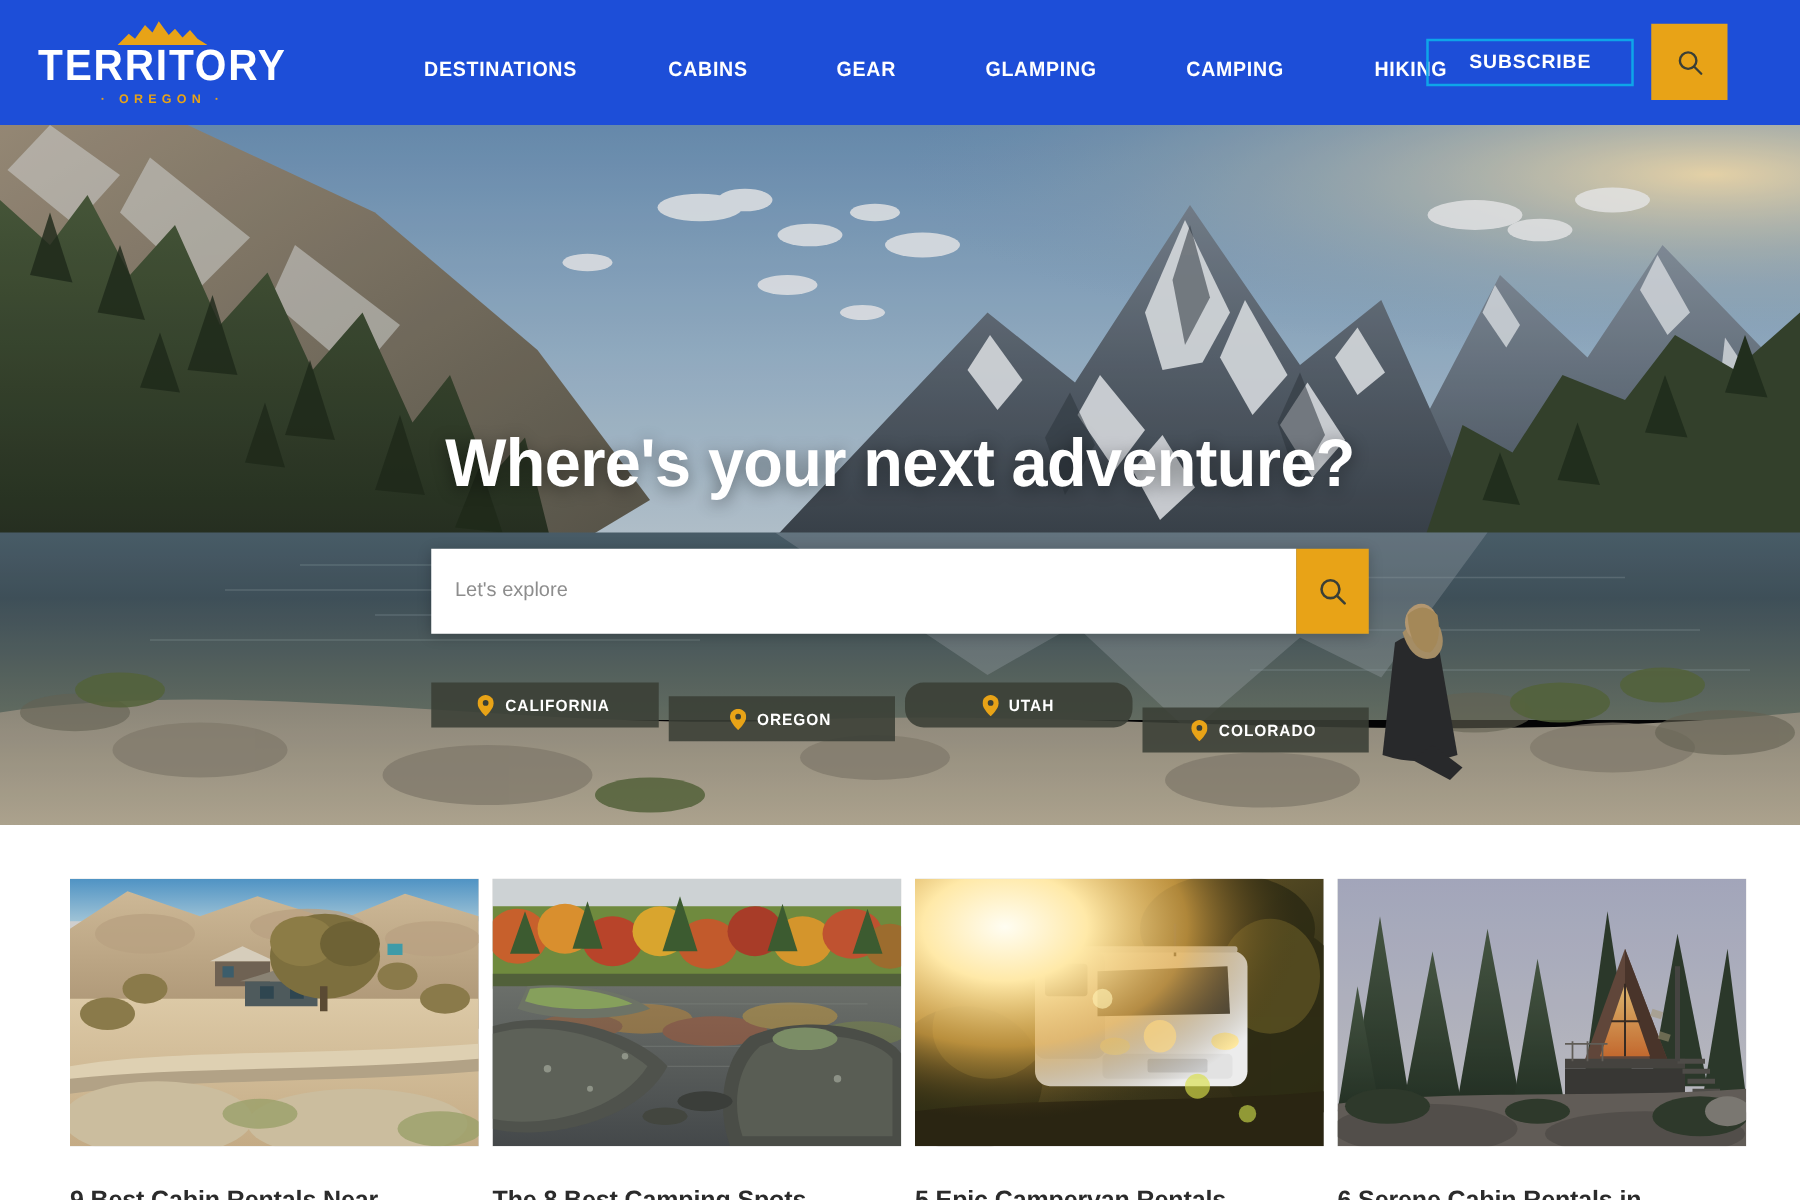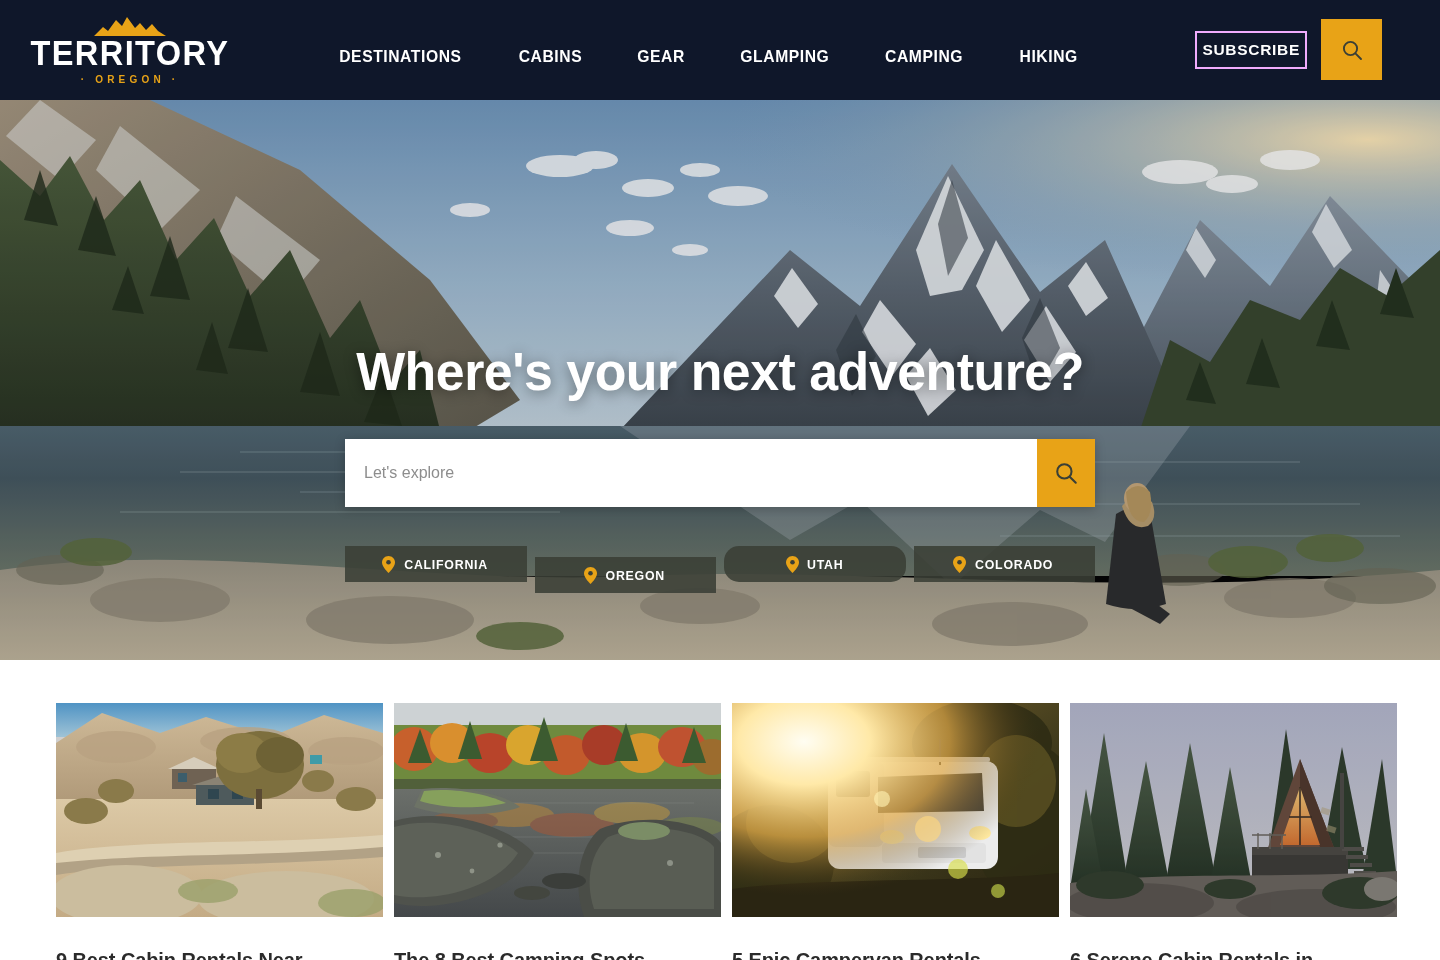--- a/index.html
+++ b/index.html
@@ -8,21 +8,21 @@
     width:1440px; height:960px;
     overflow:hidden;
     background:#ffffff;
     font-family:"Liberation Sans", sans-serif;
   }
 
   
   .site-header{
     position:relative;
     height:100px;
-    background:#0f172a;
+    background:#1d4ed8;
     display:flex;
     align-items:center;
     z-index:10;
   }
   .logo{
     position:absolute;
     left:57px; top:14px;
     width:146px; height:72px;
     display:flex; flex-direction:column; align-items:center;
     cursor:pointer;
@@ -46,40 +46,40 @@
     color:#e8a317;
     margin-top:3px;
     white-space:nowrap;
   }
 
   .main-nav{
     position:absolute;
     left:310px; top:0;
     height:112px;
     display:flex; align-items:center;
-    gap:0;
+    gap:16px;
   }
   .nav-item{
     color:#ffffff;
     font-size:16.5px;
     font-weight:bold;
     letter-spacing:0.6px;
     text-transform:uppercase;
     padding:0 26px;
     cursor:pointer;
     white-space:nowrap;
     transform:scaleX(0.95);
   }
 
   .subscribe-btn{
     position:absolute;
     right:133px; top:31px;
     height:38px;
-    padding:0 5px;
-    border:2px solid #f0abfc;
+    padding:0 32px;
+    border:2px solid #0ea5e9;
     background:transparent;
     color:#ffffff;
     font-size:15.5px;
     font-weight:bold;
     letter-spacing:0.7px;
     display:flex; align-items:center;
     cursor:pointer;
     white-space:nowrap;
   }
   .header-search-btn{
@@ -163,21 +163,21 @@
     color:#ffffff;
     font-size:13px;
     font-weight:bold;
     letter-spacing:0.8px;
     cursor:pointer;
     white-space:nowrap;
   }
   .chip:nth-child(1){ flex:1.02; }
   .chip:nth-child(2){ flex:1.02;margin-top:11px; }
   .chip:nth-child(3){ flex:1.02;border-radius:15px; }
-  .chip:nth-child(4){ flex:1.02; }
+  .chip:nth-child(4){ flex:1.02;margin-top:20px; }
   .chip-label{ transform:scaleX(0.95); }
 
   
   .cards-section{
     background:#ffffff;
     padding:43px 0 0 0;
   }
   .cards-row{
     display:flex;
     gap:11px;

